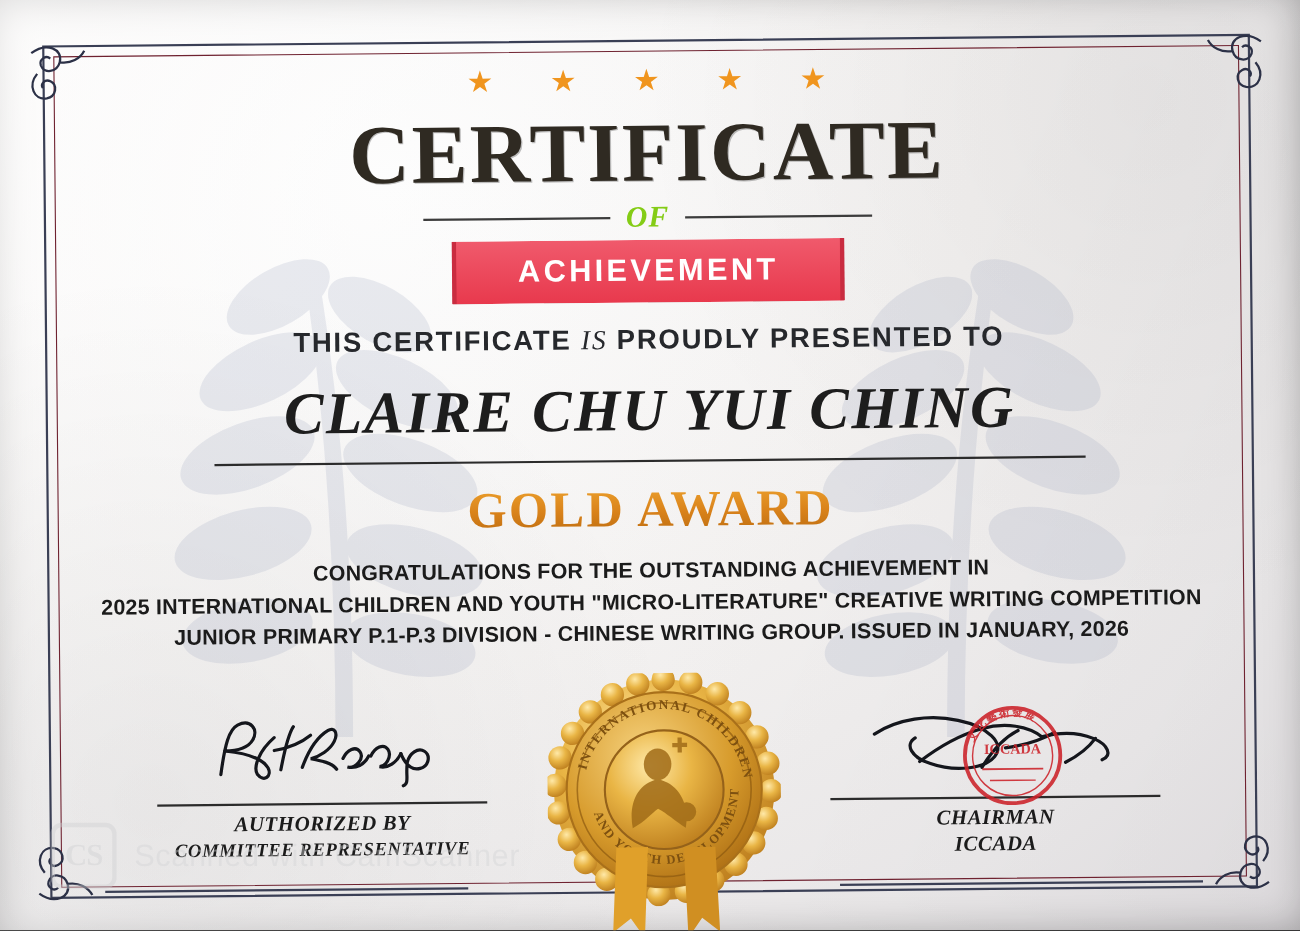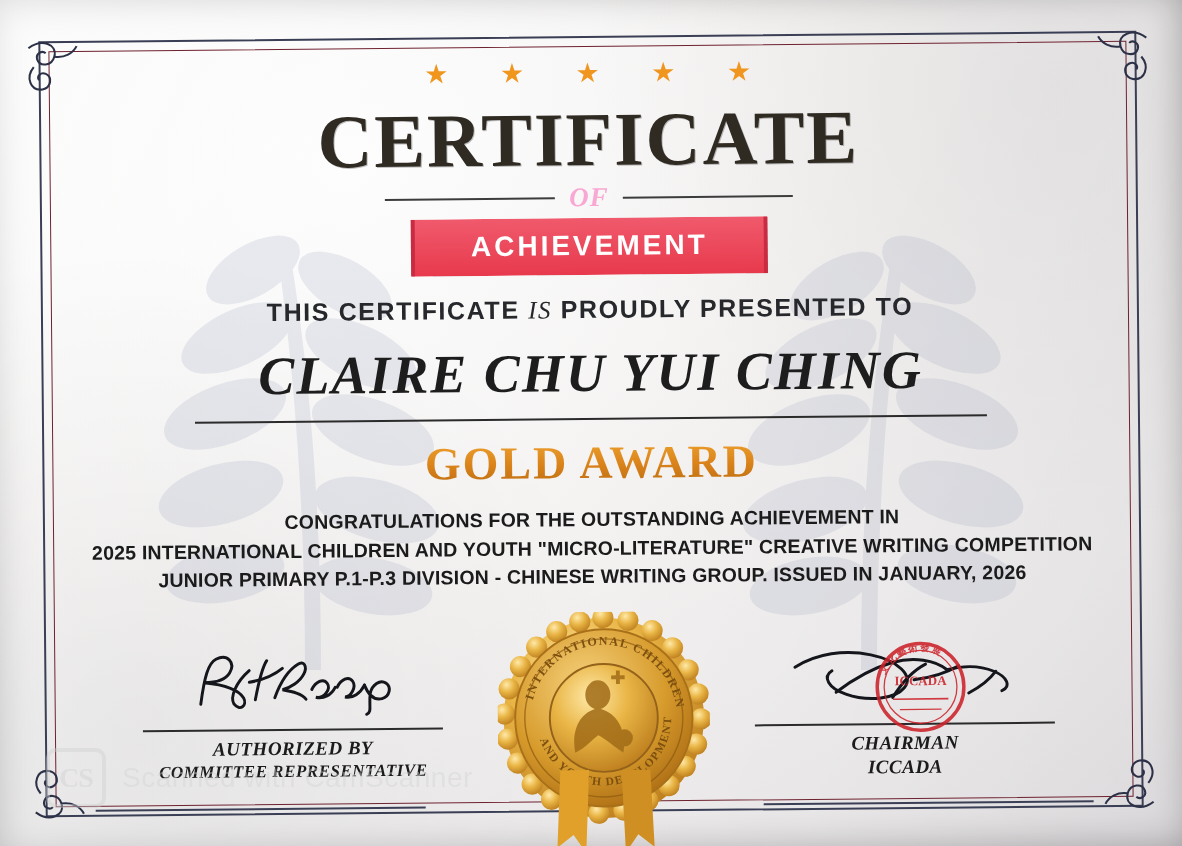--- a/index.html
+++ b/index.html
@@ -126,21 +126,21 @@
   .of-row .rule {
     width: 170px;
     height: 2px;
     background: #3c3c3c;
   }
   .of-row .of-text {
     font-family: "Liberation Serif", serif;
     font-style: italic;
     font-weight: bold;
     font-size: 27px;
-    color: #f9a8d4;
+    color: #84cc16;
     margin: 0 14px;
     letter-spacing: 1px;
   }
 
   
   .ribbon-wrap {
     position: absolute;
     left: 0; right: 0;
     top: 218px;
     display: flex;

